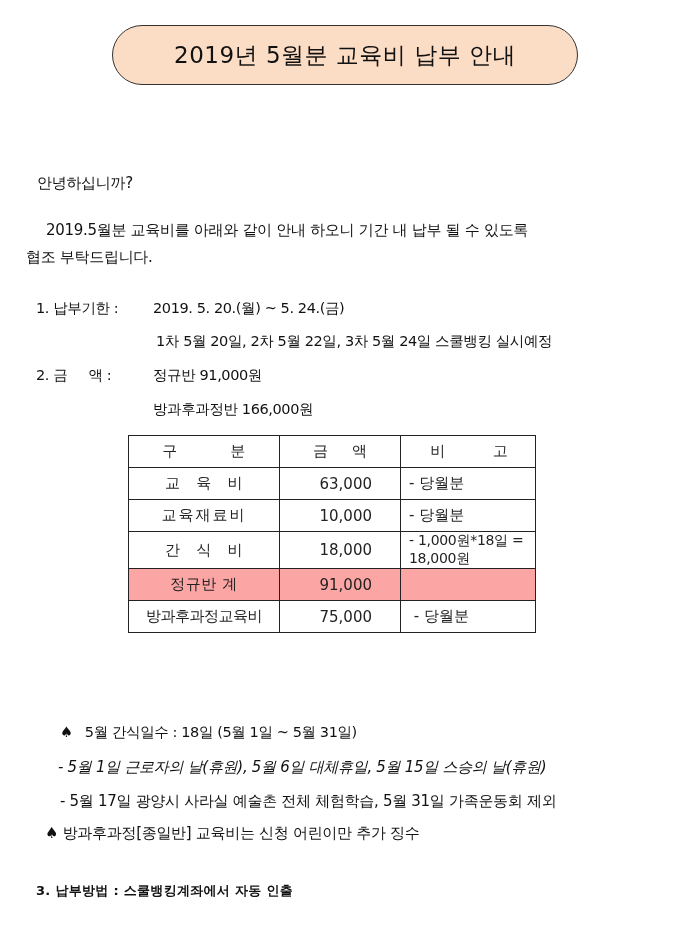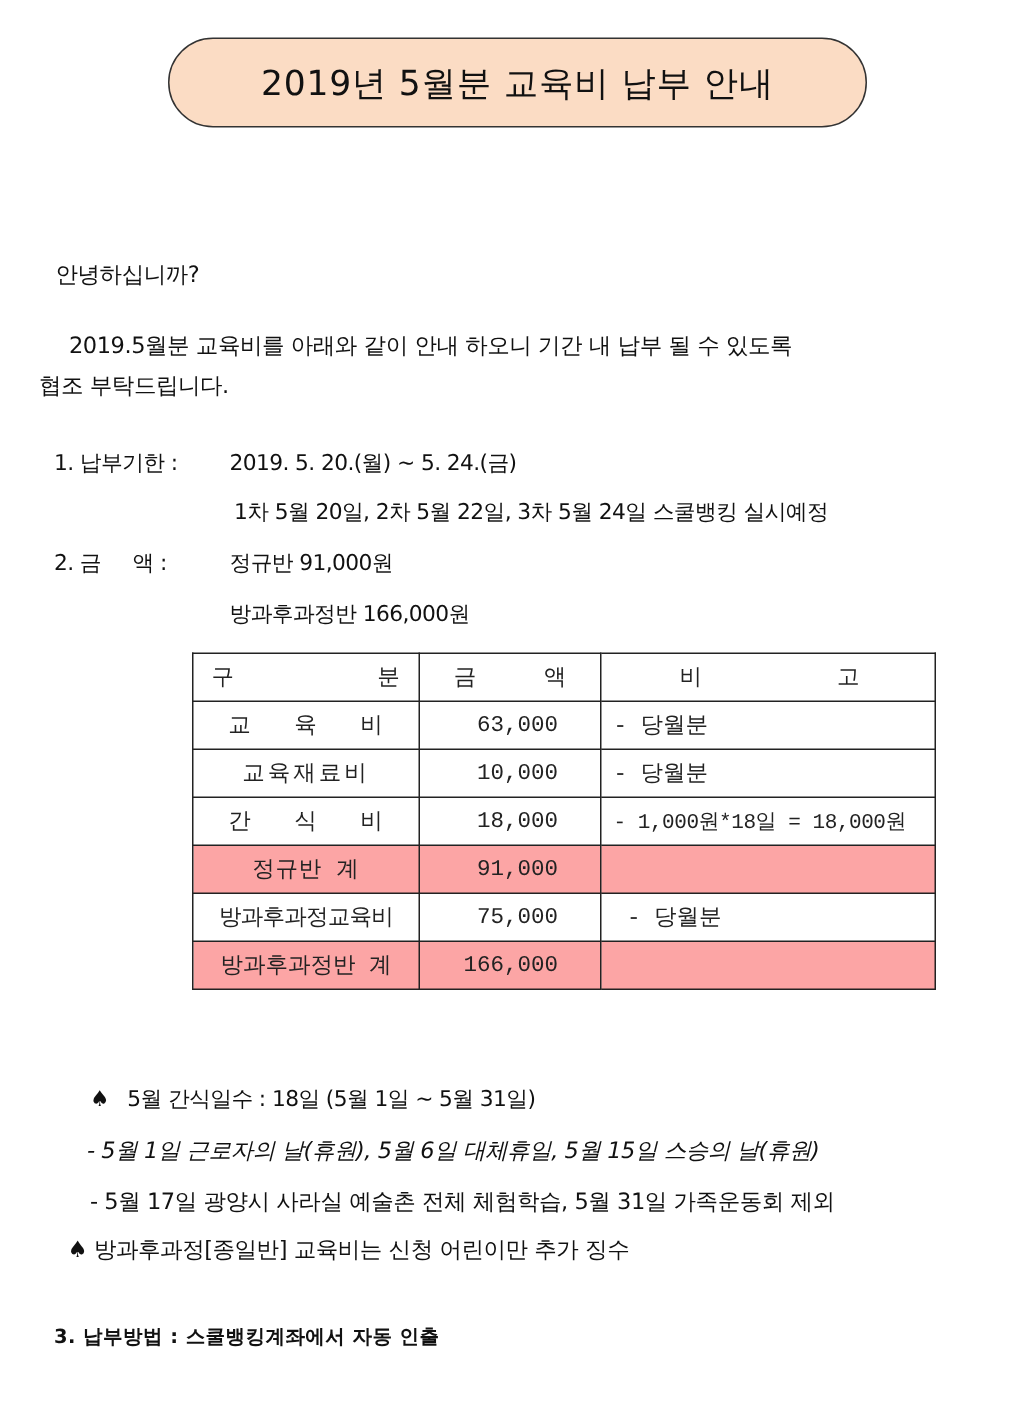--- a/index.html
+++ b/index.html
@@ -10,22 +10,22 @@
     position:absolute; left:112px; top:25px; width:466px; height:60px;
     background:#fbdcc4; border:1.5px solid #333; border-radius:40px;
     display:flex; align-items:center; justify-content:center;
     font-size:23px; letter-spacing:0.5px; color:#111;
     box-sizing:border-box;
   }
   .t16 { font-size:15px; letter-spacing:-0.3px; }
   .t15 { font-size:14.5px; letter-spacing:-0.4px; }
   .bold { font-weight:bold; }
   table.fees {
-    position:absolute; left:128px; top:435px; width:496px;
-    border-collapse:collapse; font-size:15px; color:#222;font-family:Liberation Mono, monospace;
+    position:absolute; left:128px; top:435px; width:408px;
+    border-collapse:collapse; font-size:15px; color:#222;
   }
   table.fees td {
     border:1px solid #222; height:32px; padding:0 6px; box-sizing:border-box;
   }
   table.fees td.c1 { width:151px; text-align:center; letter-spacing:0.5px; }
   table.fees td.c2 { width:121px; text-align:right; padding-right:28px; }
   table.fees td.c3 { text-align:left; padding-left:8px; }
   table.fees tr.hdr td { text-align:center; padding-right:6px; }
   table.fees tr.hl td { background:#fca5a5; }
 </style>
@@ -74,25 +74,20 @@
   <tr class="hl">
     <td class="c1">정규반 계</td>
     <td class="c2">91,000</td>
     <td class="c3"></td>
   </tr>
   <tr>
     <td class="c1" style="letter-spacing:-0.5px;padding:0 2px;">방과후과정교육비</td>
     <td class="c2">75,000</td>
     <td class="c3" style="white-space:pre;"> - 당월분</td>
   </tr>
-  <tr class="hl">
-    <td class="c1" style="letter-spacing:0;padding:0 2px;">방과후과정반 계</td>
-    <td class="c2">166,000</td>
-    <td class="c3"></td>
-  </tr>
 </tbody>
   </table>
 
 <div class="abs t15" style="left:60px;top:723px;">
   <span>♠</span>
   <span style="margin-left:8px;">5월 간식일수 : 18일 (5월 1일 ~ 5월 31일)</span>
 </div>
 <div class="abs t16" style="left:58px;top:758px;font-style:italic;">- 5월 1일 근로자의 날(휴원), 5월 6일 대체휴일, 5월 15일 스승의 날(휴원)</div>
 <div class="abs t16" style="left:60px;top:792px;">- 5월 17일 광양시 사라실 예술촌 전체 체험학습, 5월 31일 가족운동회 제외</div>
 <div class="abs t16" style="left:45px;top:824px;">

